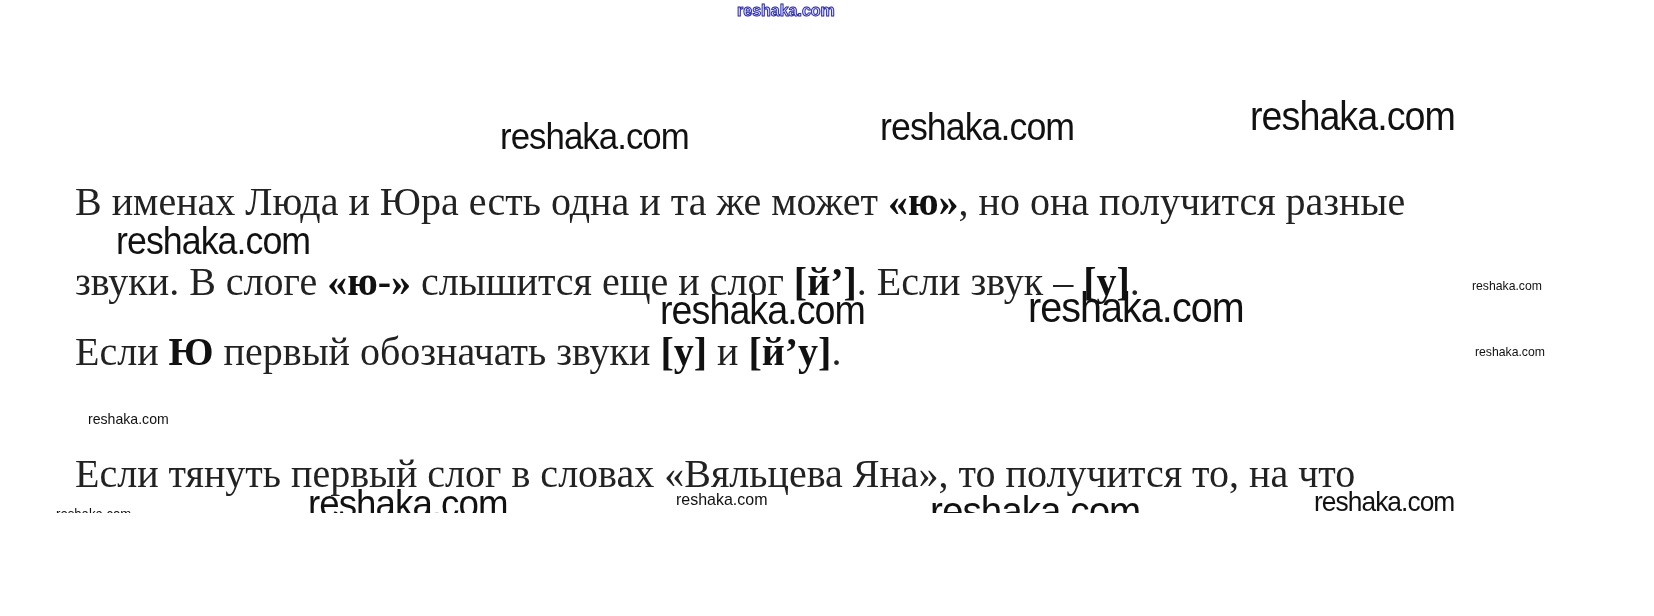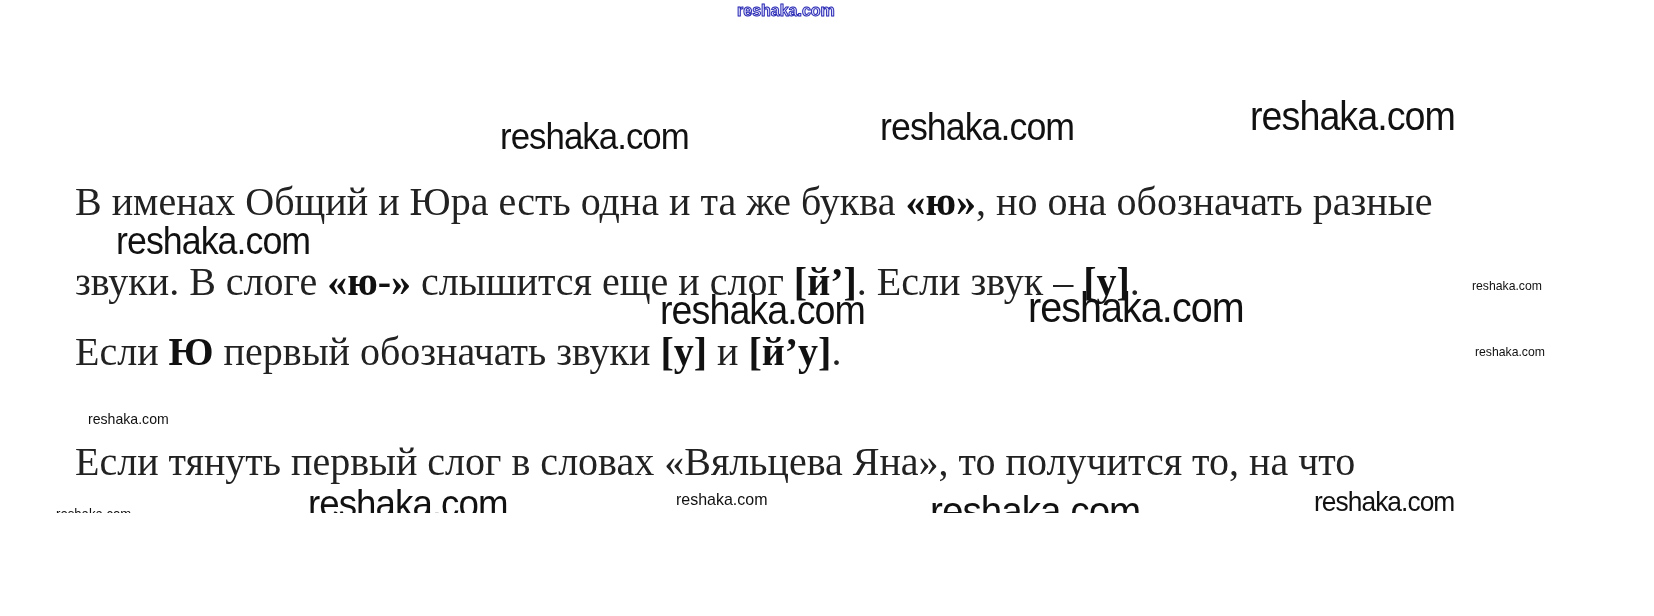--- a/index.html
+++ b/index.html
@@ -20,21 +20,21 @@
   .line{
     position:absolute;left:75px;
     font-size:40px;line-height:1.1;
     white-space:nowrap;
     color:#222222;
   }
   .line b{font-weight:700;color:#111111;}
   .line1{top:180px;}
   .line2{top:260px;}
   .line3{top:330px;}
-  .line4{top:440px;}
+  .line4{top:452px;}
   .line5{top:528px;}
 
   .wm{
     position:absolute;
     font-family:"Liberation Sans", sans-serif;
     color:#111111;
     white-space:nowrap;
     letter-spacing:-1px;
     transform:scaleX(0.94);
     transform-origin:left top;
@@ -79,20 +79,20 @@
   <div class="wm wm-sr1">reshaka.com</div>
   <div class="wm wm-sr2">reshaka.com</div>
   <div class="wm wm-s4">reshaka.com</div>
   <div class="wm wm-b1">reshaka.com</div>
   <div class="wm wm-b2">reshaka.com</div>
   <div class="wm wm-b3">reshaka.com</div>
   <div class="wm wm-b4">reshaka.com</div>
   <div class="wm wm-b5">reshaka.com</div>
 
   <div id="text-lines">
-      <div class="line line1"><span>В именах Общий и Юра есть одна и та же буква </span><b>«ю»</b><span>, но она обозначать разные</span></div>
+      <div class="line line1"><span>В именах Люда и Юра есть одна и та же может </span><b>«ю»</b><span>, но она получится разные</span></div>
       <div class="line line2"><span>звуки. В слоге </span><b>«ю-»</b><span> слышится еще и слог </span><b>[й’]</b><span>. Если звук – </span><b>[у]</b><span>.</span></div>
       <div class="line line3"><span>Если </span><b>Ю</b><span> первый обозначать звуки </span><b>[у]</b><span> и </span><b>[й’у]</b><span>.</span></div>
       <div class="line line4"><span>Если тянуть первый слог в словах «Вяльцева Яна», то получится то, на что</span></div>
       <div class="line line5"><span>указывает звуковой столбик: звуки </span><b>[а]</b><span> и </span><b>[й’ а]</b><span>.</span></div>
     </div>
 
 </div>
 
 </body></html>

